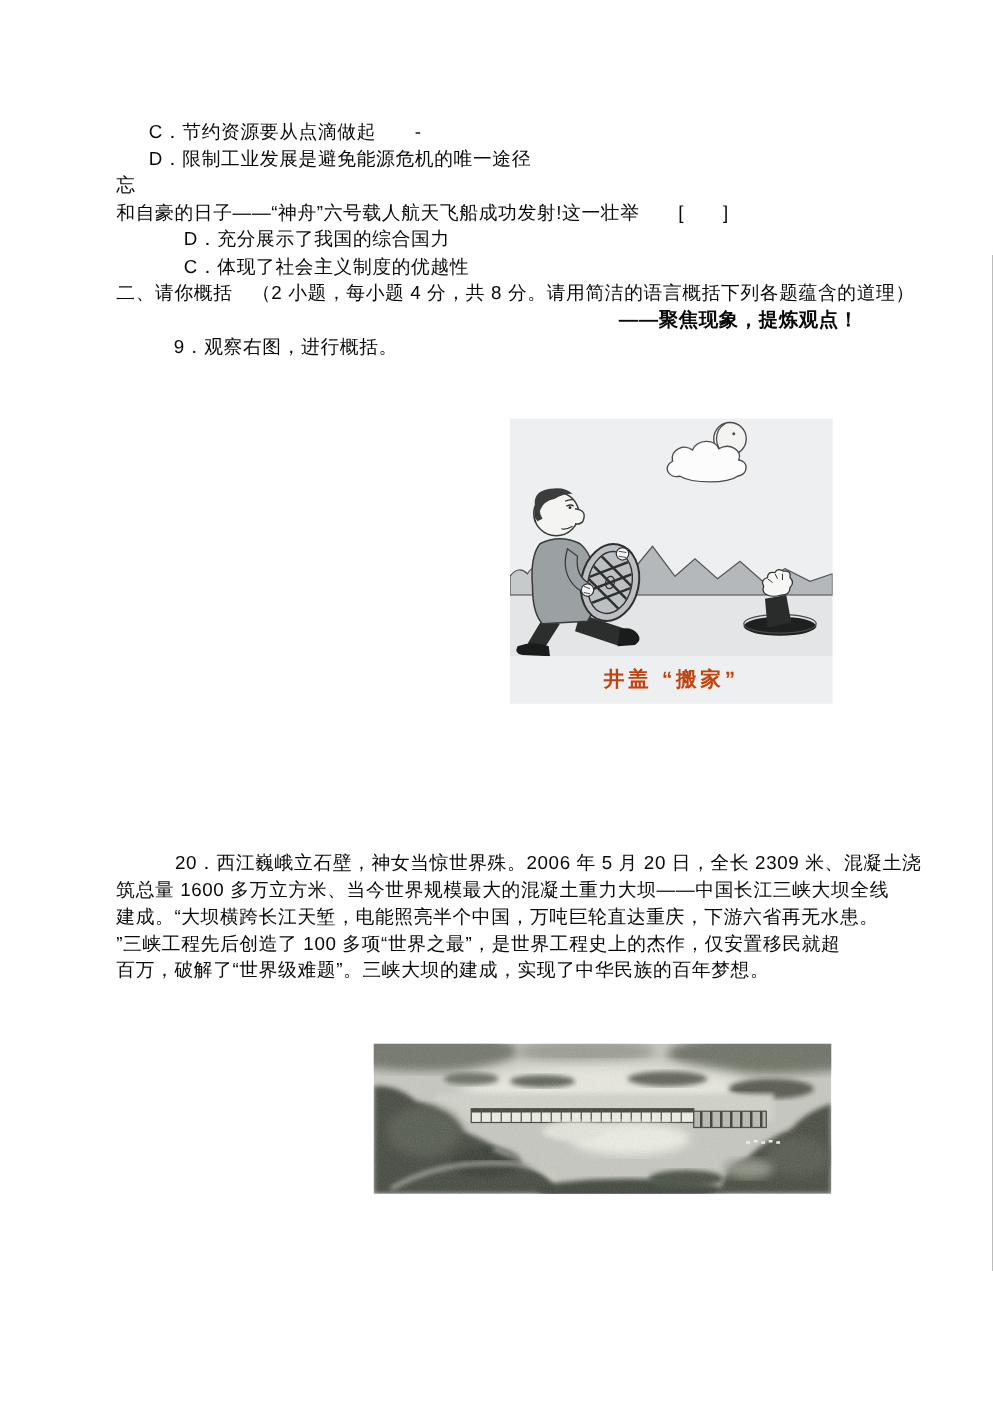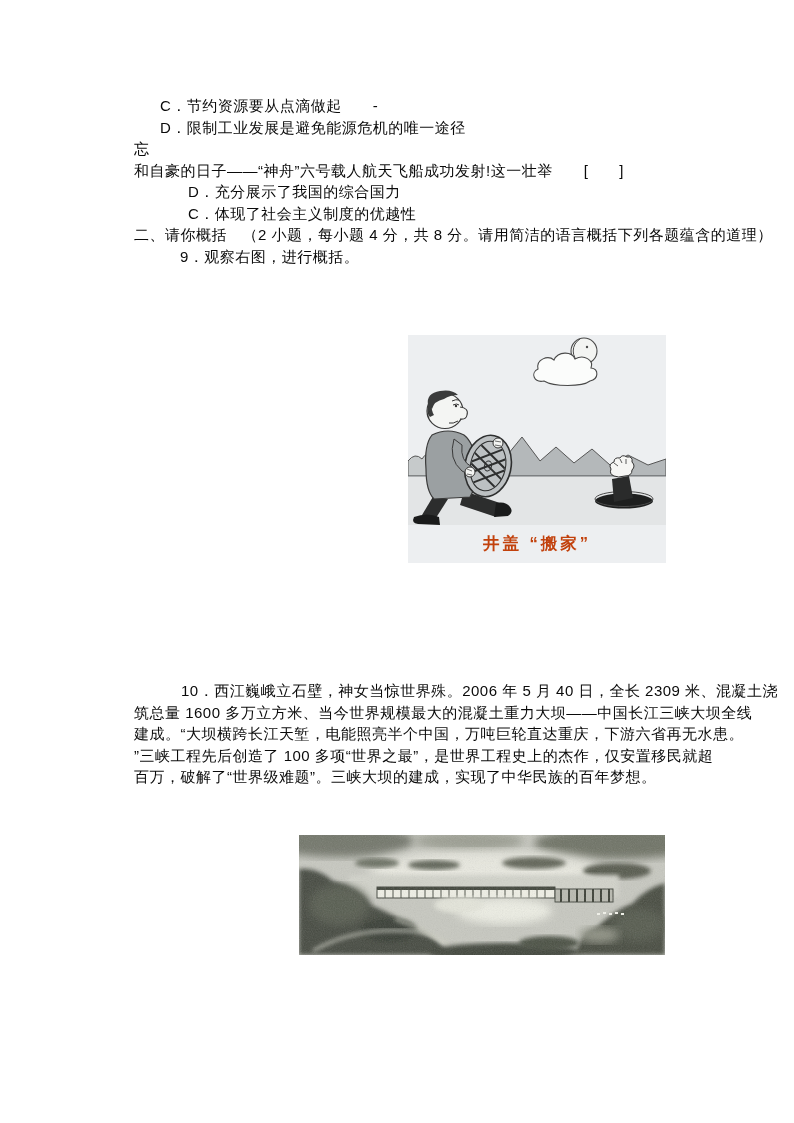--- a/index.html
+++ b/index.html
@@ -11,21 +11,20 @@
     color:#0a0a0a;
     overflow:hidden;
     margin:0 auto;
   }
   .textblock{
     position:absolute;
     font-size:15px;
     line-height:21.5px;
     letter-spacing:0.5px;
     white-space:nowrap;
-    margin-left:41px;
   }
   .tb1{left:93px;top:95px;width:612px;}
   .tb2{left:93px;top:680px;width:618px;}
   .ind-opt{padding-left:26px;}
   .ind-q{padding-left:54px;}
   .ind-9{padding-left:46px;}
   .ind-10{padding-left:47px;}
   .slogan{font-weight:bold;text-align:right;padding-right:18px;font-size:15.5px;}
   .cartoon{
     position:absolute;left:408px;top:335px;width:258px;height:228px;
@@ -48,20 +47,21 @@
 <div class="page">
 
   <div class="textblock tb1">
     <div class="ind-opt">C．节约资源要从点滴做起　　-</div>
     <div class="ind-opt">D．限制工业发展是避免能源危机的唯一途径</div>
     <div>忘</div>
     <div>和自豪的日子——“神舟”六号载人航天飞船成功发射!这一壮举　　[　　]</div>
     <div class="ind-q">D．充分展示了我国的综合国力</div>
     <div class="ind-q">C．体现了社会主义制度的优越性</div>
     <div>二、请你概括　（2 小题，每小题 4 分，共 8 分。请用简洁的语言概括下列各题蕴含的道理）</div>
+    <div class="slogan">——聚焦现象，提炼观点！</div>
     <div class="ind-9">9．观察右图，进行概括。</div>
   </div>
 
   <div class="cartoon">
     <svg width="258" height="190" viewBox="0 0 258 190">
       <defs>
         <clipPath id="covclip">
             <ellipse cx="80" cy="131" rx="17" ry="24.5"></ellipse>
           </clipPath>
       </defs>
@@ -122,21 +122,21 @@
         <path d="M59,134 l5,2 M59,139 l5,1" stroke="#333" stroke-width="0.7" fill="none"></path>
 
         <circle cx="90" cy="108" r="5" fill="#f4f5f3" stroke="#333" stroke-width="1"></circle>
         <path d="M87,106 l6,1 M87,110 l6,1" stroke="#333" stroke-width="0.7" fill="none"></path>
       </g>
     </svg>
     <div class="cartoon-caption">井盖 “搬家”</div>
   </div>
 
   <div class="textblock tb2">
-    <div class="ind-10">10．西江巍峨立石壁，神女当惊世界殊。2006 年 5 月 40 日，全长 2309 米、混凝土浇</div>
+    <div class="ind-10">20．西江巍峨立石壁，神女当惊世界殊。2006 年 5 月 20 日，全长 2309 米、混凝土浇</div>
     <div>筑总量 1600 多万立方米、当今世界规模最大的混凝土重力大坝——中国长江三峡大坝全线</div>
     <div>建成。“大坝横跨长江天堑，电能照亮半个中国，万吨巨轮直达重庆，下游六省再无水患。</div>
     <div>”三峡工程先后创造了 100 多项“世界之最”，是世界工程史上的杰作，仅安置移民就超</div>
     <div>百万，破解了“世界级难题”。三峡大坝的建成，实现了中华民族的百年梦想。</div>
   </div>
 
   <div class="dam-photo">
     <svg width="366" height="120" viewBox="0 0 366 120">
       <defs>
         <filter id="b2">

